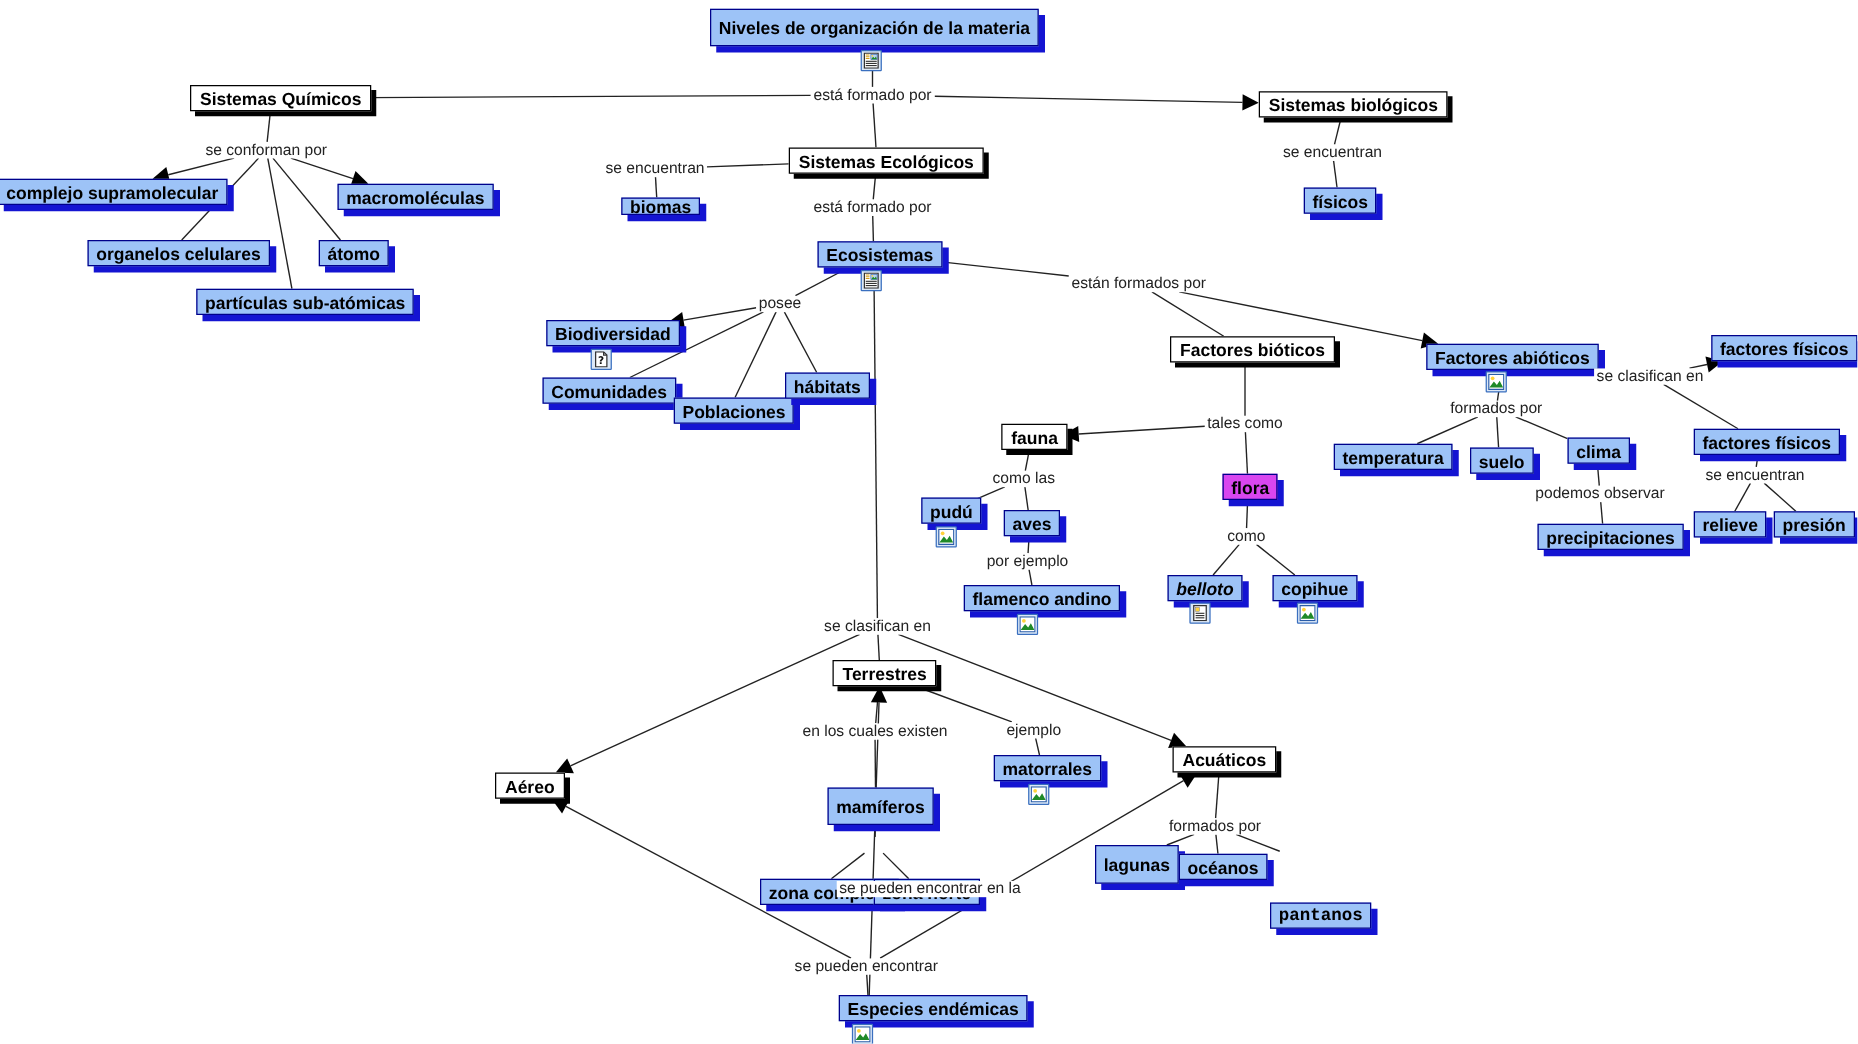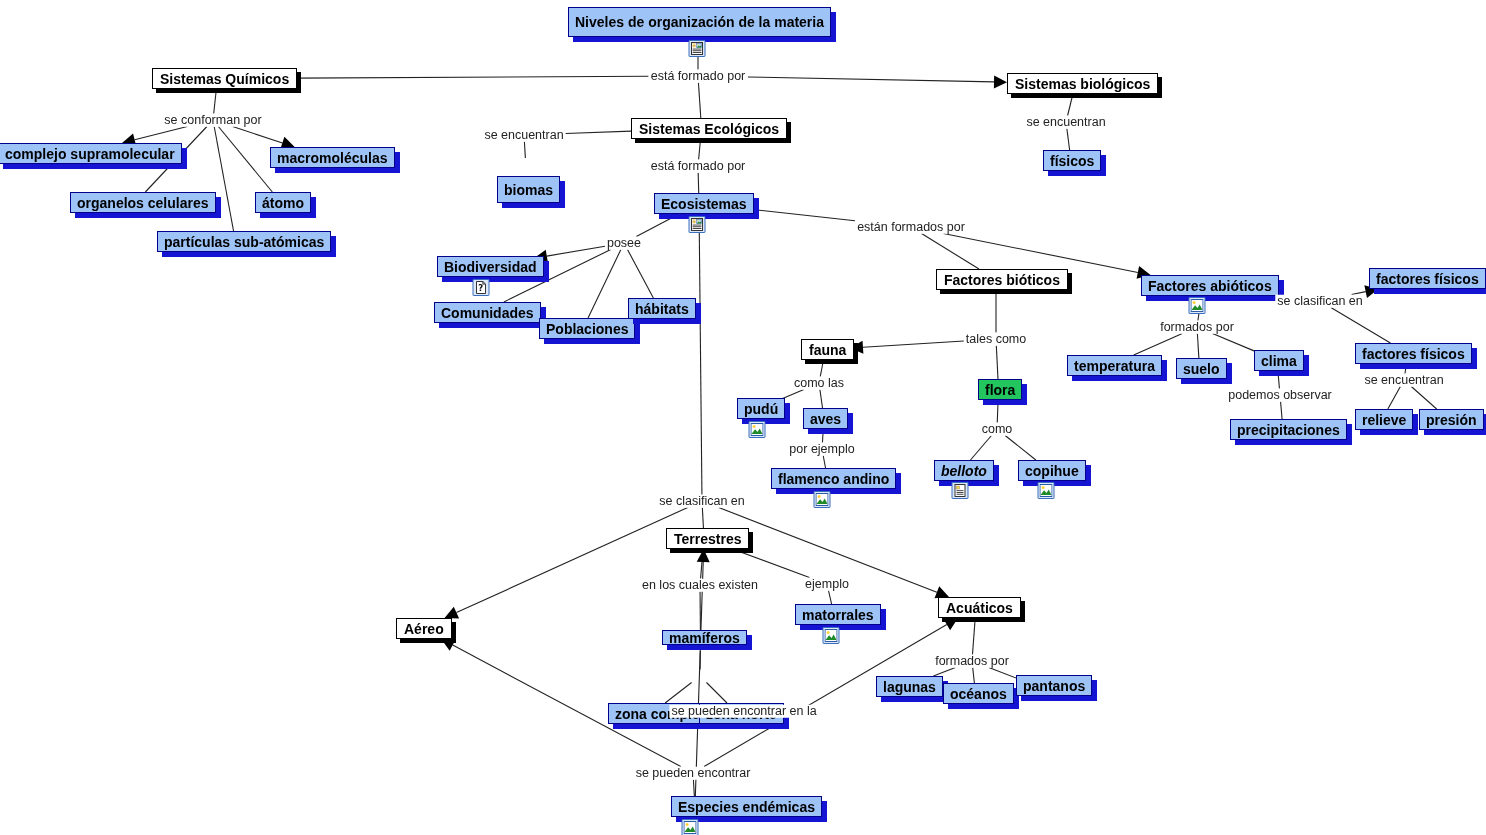--- a/index.html
+++ b/index.html
@@ -12,21 +12,21 @@
   .node{position:absolute;box-sizing:border-box;white-space:nowrap;
         font-weight:bold;font-size:14px;line-height:1;color:#000;
         display:flex;align-items:center;justify-content:center;}
   
   .node.major{background:#ffffff;border:1.5px solid #000000;
               box-shadow:4px 4px 0 0 #000000;padding:3px 7px;}
   
   .node.blue{background:#9dc3f7;border:1.5px solid #00008b;
              box-shadow:5px 5px 0 0 #1414d2;padding:3px 6px;}
   
-  .node.sel{background:#22c55e;border:1.5px solid #00008b;
+  .node.sel{background:#d946ef;border:1.5px solid #00008b;
             box-shadow:5px 5px 0 0 #1414d2;padding:3px 6px;}
 
   
   .elabel{position:absolute;font-size:12.5px;line-height:1;color:#222;
           font-weight:normal;white-space:nowrap;background:#ffffff;
           padding:0 2px;transform:translate(-50%,-50%);}
 
   
   .badge{position:absolute;width:17px;height:17px;box-sizing:border-box;
          border:1px solid #3a6fbf;background:#dce8f7;border-radius:1px;
@@ -272,21 +272,21 @@
       </div>
       <div class="node blue" style="left: 70px; top: 192px; min-width: 121px; height: 21px;">
         <span>organelos celulares</span>
       </div>
       <div class="node blue" style="left: 255px; top: 192px; min-width: 51px; height: 21px;">
         <span>átomo</span>
       </div>
       <div class="node blue" style="left: 157px; top: 231px; min-width: 148px; height: 21px;">
         <span>partículas sub-atómicas</span>
       </div>
-      <div class="node blue" style="left: 497px; top: 158px; min-width: 50px; height: 27px; margin-top: 18px;">
+      <div class="node blue" style="left: 497px; top: 158px; min-width: 50px; height: 14px;">
         <span>biomas</span>
       </div>
       <div class="node blue" style="left: 1043px; top: 150px; min-width: 54px; height: 21px;">
         <span>físicos</span>
       </div>
       <div class="node blue" style="left: 654px; top: 193px; min-width: 87px; height: 21px;">
         <span>Ecosistemas</span>
       </div>
       <div class="node blue" style="left: 437px; top: 256px; min-width: 89px; height: 21px;">
         <span>Biodiversidad</span>
@@ -356,36 +356,36 @@
       </div>
       <div class="node major" style="left: 396px; top: 618px; min-width: 48px; height: 21px; justify-content: center;">
         <span>Aéreo</span>
       </div>
       <div class="node major" style="left: 938px; top: 597px; min-width: 68px; height: 21px;">
         <span>Acuáticos</span>
       </div>
       <div class="node blue" style="left: 795px; top: 604px; min-width: 74px; height: 21px;">
         <span>matorrales</span>
       </div>
-      <div class="node blue" style="left: 662px; top: 630px; min-width: 73px; height: 15px;">
+      <div class="node blue" style="left: 662px; top: 630px; min-width: 73px; height: 30px;">
         <span>mamíferos</span>
       </div>
       <div class="node blue" style="left: 608px; top: 703px; min-width: 85px; height: 21px;">
         <span>zona complejo</span>
       </div>
       <div class="node blue" style="left: 699px; top: 703px; min-width: 74px; height: 21px;">
         <span>zona norte</span>
       </div>
-      <div class="node blue" style="left: 876px; top: 676px; min-width: 56px; height: 21px;">
+      <div class="node blue" style="left: 876px; top: 676px; min-width: 56px; height: 31px;">
         <span>lagunas</span>
       </div>
       <div class="node blue" style="left: 943px; top: 683px; min-width: 59px; height: 21px;">
         <span>océanos</span>
       </div>
-      <div class="node blue" style="left: 1016px; top: 675px; min-width: 64px; height: 21px;">
+      <div class="node blue" style="left: 1016px; top: 722px; min-width: 64px; height: 21px; font-family: Liberation Mono, monospace;">
         <span>pantanos</span>
       </div>
       <div class="node blue" style="left: 627px; top: 796px; min-width: 129px; height: 21px; margin-left: 44px;">
         <span>Especies endémicas</span>
       </div>
     </div>
   <div id="label-layer">
       <div class="elabel" style="left: 698px; top: 76px;">está formado por</div>
       <div class="elabel" style="left: 213px; top: 120px;">se conforman por</div>
       <div class="elabel" style="left: 524px; top: 135px;">se encuentran</div>

